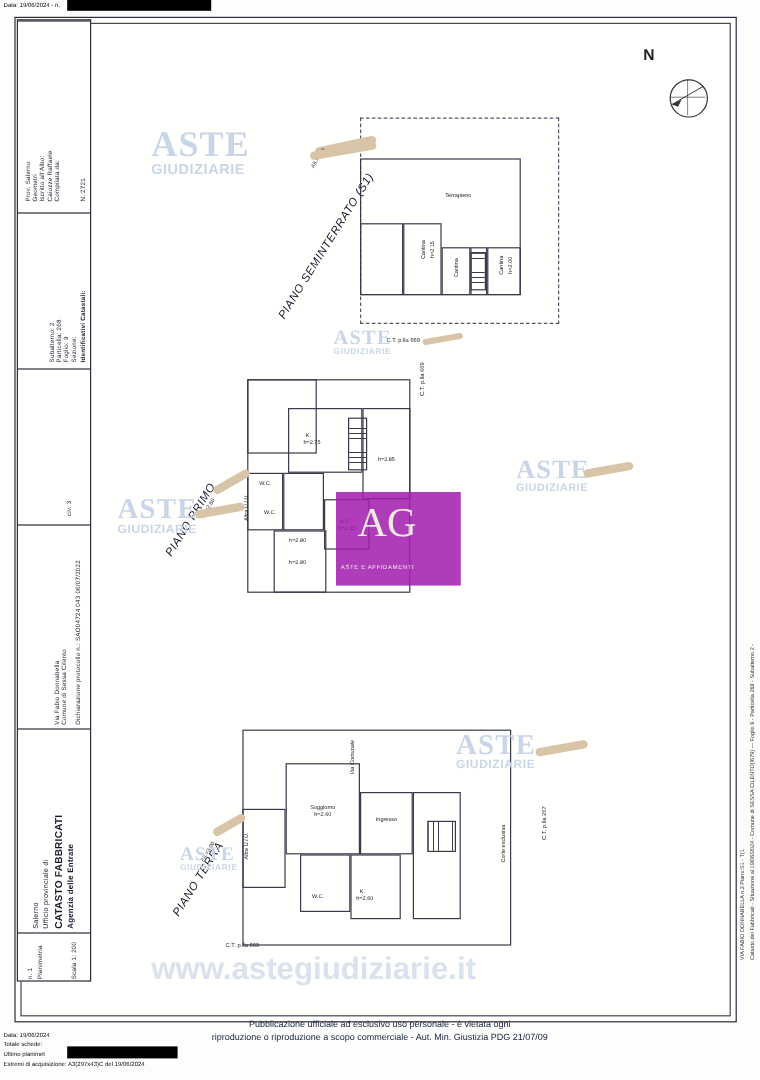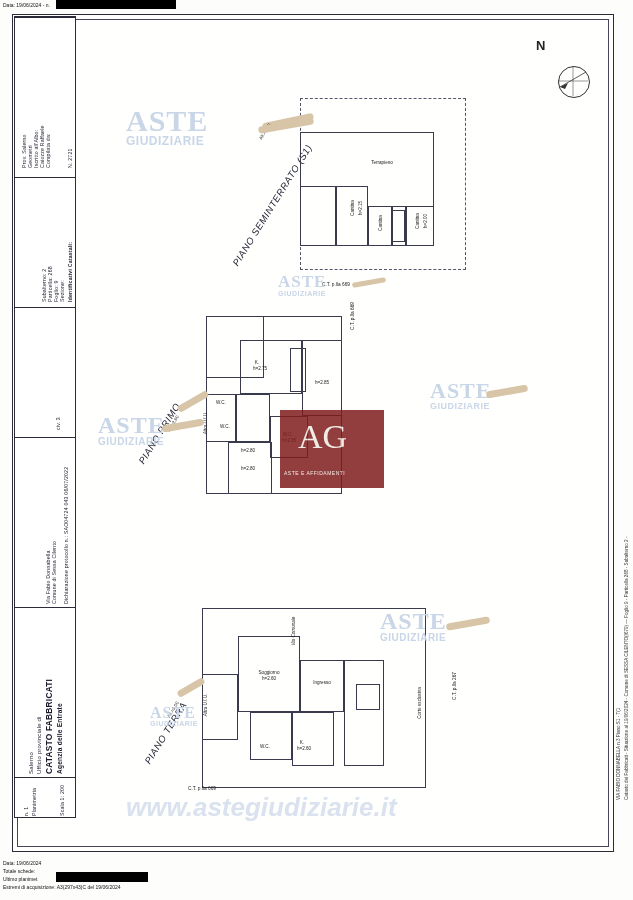--- a/index.html
+++ b/index.html
@@ -131,30 +131,29 @@
   .wm-line {
     position: absolute;
     background: #d8c5a8;
     height: 7px;
     border-radius: 4px;
   }
   .wm-url {
     position: absolute;
     color: #d9e2ee;
     font-weight: bold;
-    font-style: italic;
     white-space: nowrap;
     user-select: none;
   }
 
   .logo-box {
     position: absolute;
     left: 280px; top: 410px;
     width: 104px; height: 78px;
-    background: #7f1d1d;
+    background: #a21caf;
     opacity: 0.85;
   }
   .logo-box .mono {
     position: absolute;
     left: 18px; top: 8px;
     font-size: 34px;
     color: #efe9df;
     font-family: "Liberation Serif", serif;
   }
   .logo-box .sub {
@@ -432,20 +431,24 @@
   <div class="wm-url" style="left:126px; top:792px; font-size:26px;">www.astegiudiziarie.it</div>
 
   <div class="logo-box">
     <div class="mono">AG</div>
     <div class="sub">ASTE E AFFIDAMENTI</div>
   </div>
 
   <div class="rv2" style="left:624px; top:800px;">Catasto dei Fabbricati - Situazione al 19/06/2024 - Comune di SESSA CILENTO(I679) — Foglio 9 - Particella 268 - Subalterno 2 -</div>
   <div class="rv2" style="left:616px; top:800px;">VIA FABIO DONNABELLA n.3 Piano:S1 - T(1</div>
 
+  <div class="footer-notice">
+    <div>Pubblicazione ufficiale ad esclusivo uso personale - è vietata ogni</div>
+    <div>riproduzione o riproduzione a scopo commerciale - Aut. Min. Giustizia PDG 21/07/09</div>
+  </div>
 
   <div class="bottomstrip">
     <span class="l1">Data: 19/06/2024</span>
     <span class="l2">Totale schede:</span>
     <span class="l3">Ultimo planimet</span>
     <span class="l4">Estremi di acquisizione: A3(297x43)C del 19/06/2024</span>
     <span class="blk"></span>
   </div>
 
 </div>

